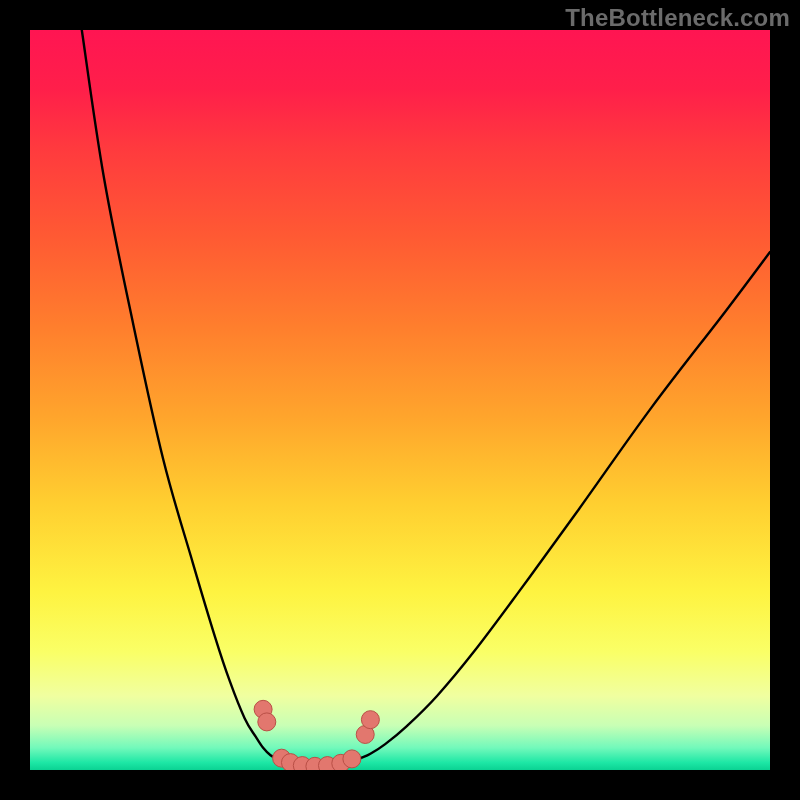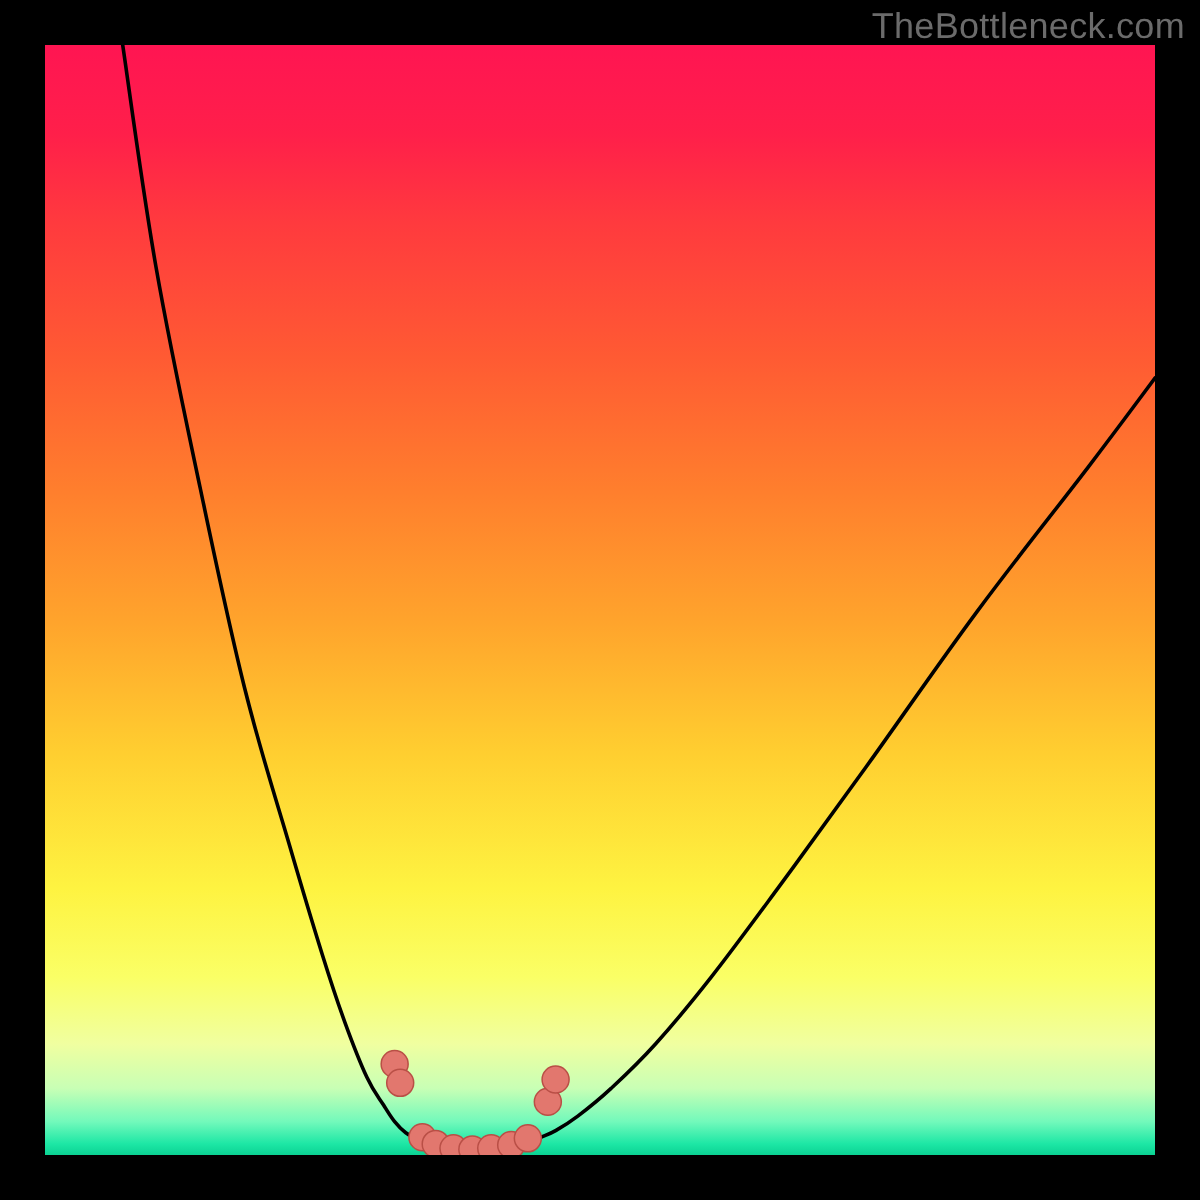--- a/index.html
+++ b/index.html
@@ -44,21 +44,21 @@
     left: 0;
     top: 0;
     width: 740px;
     height: 740px;
   }
   .watermark {
     position: absolute;
     top: 4px;
     right: 10px;
     font-size: 24px;
-    font-weight: 400;
+    font-weight: 700;
     color: #6b6b6b;
     letter-spacing: 0.2px;
     user-select: none;
   }
 </style>
 </head>
 <body>
 
 <div class="stage">
   <div class="plot">

